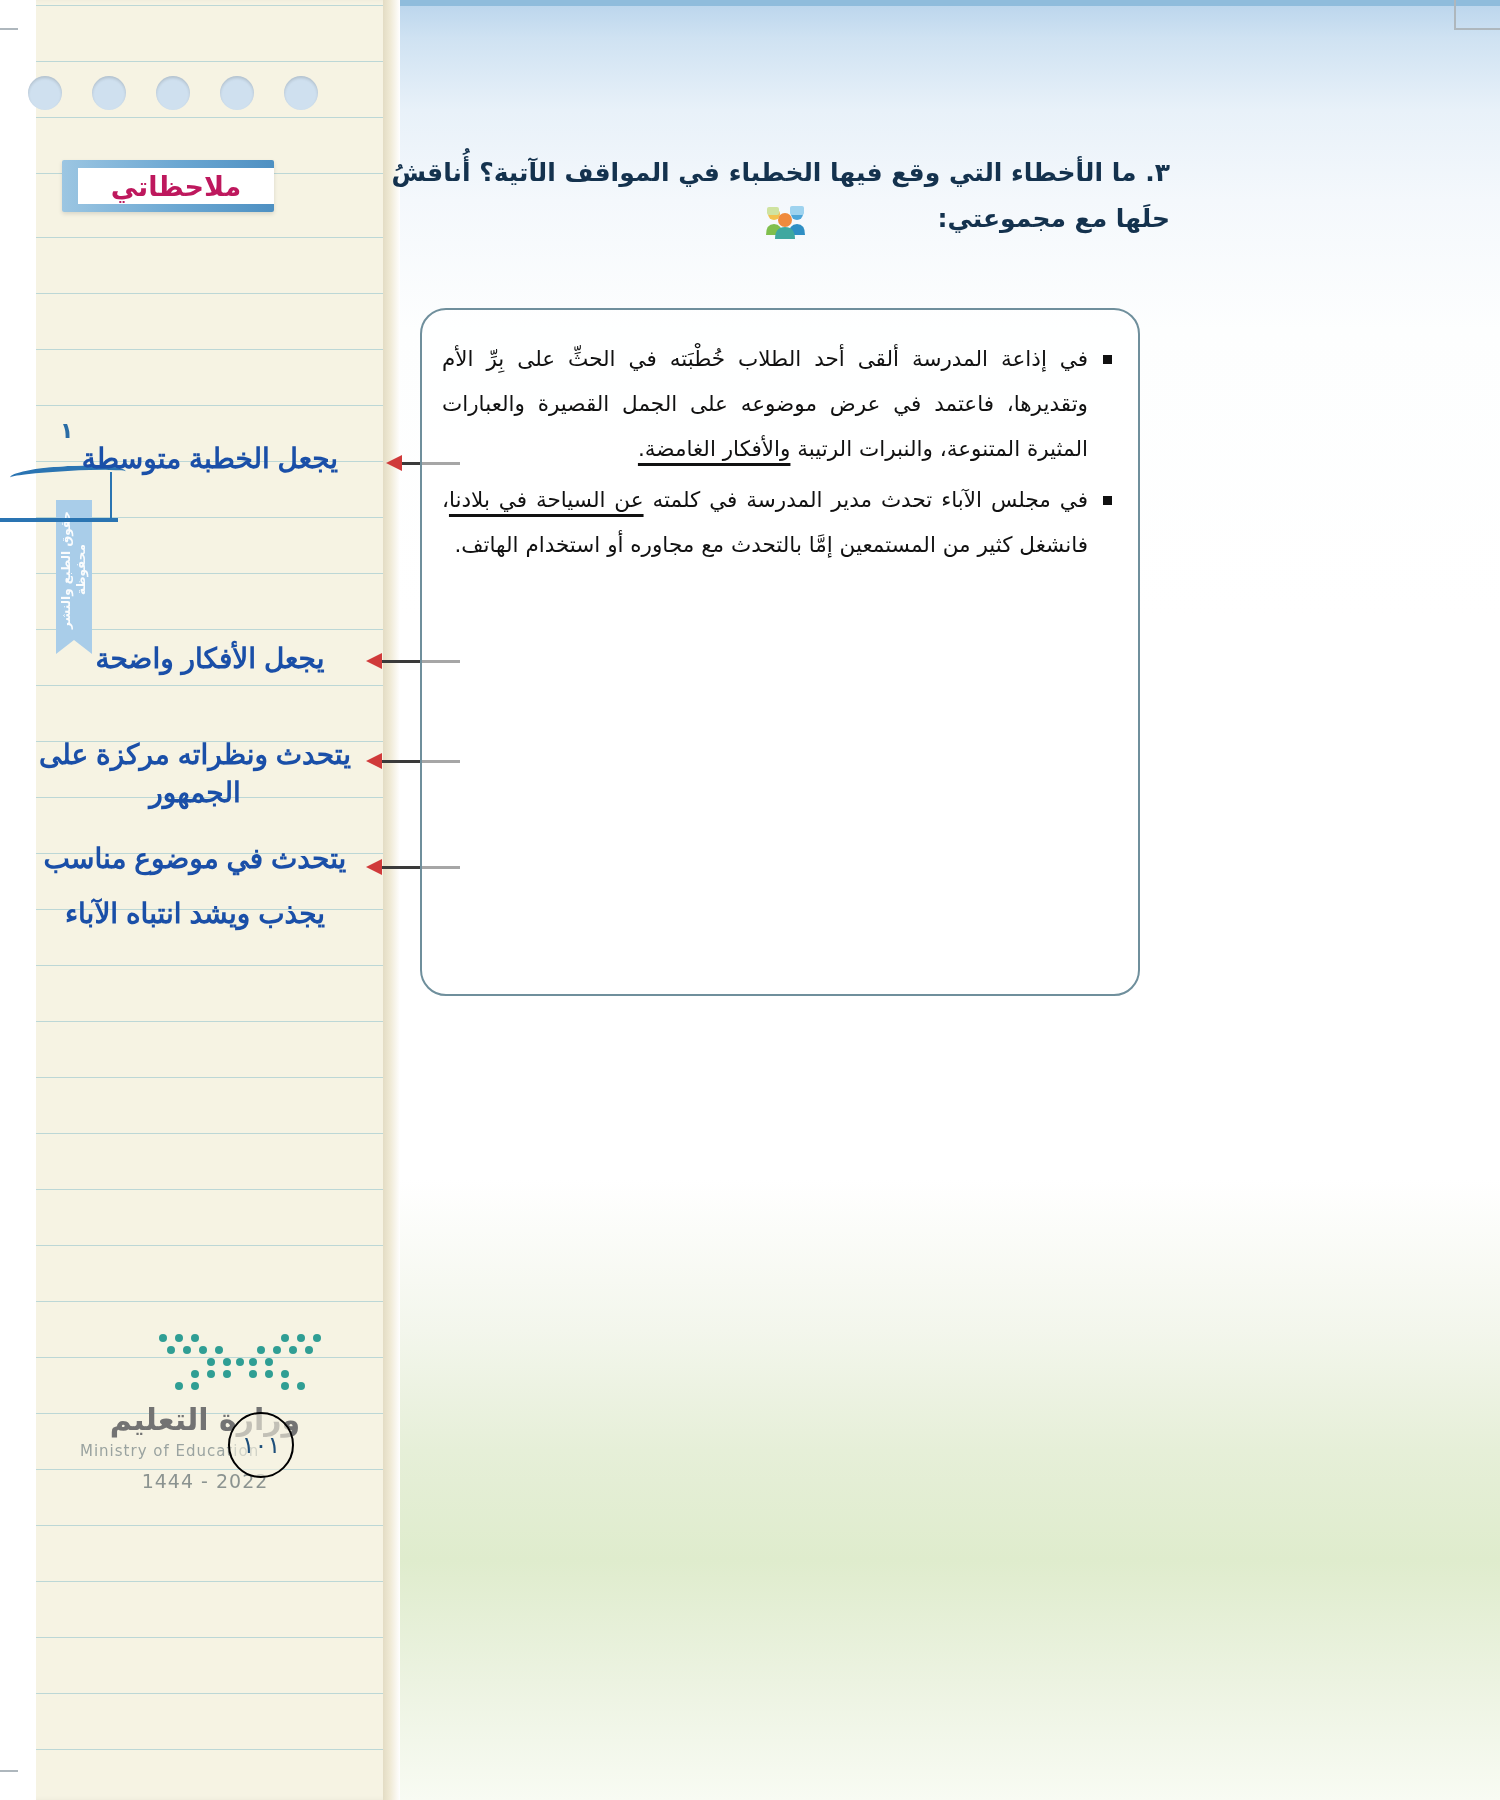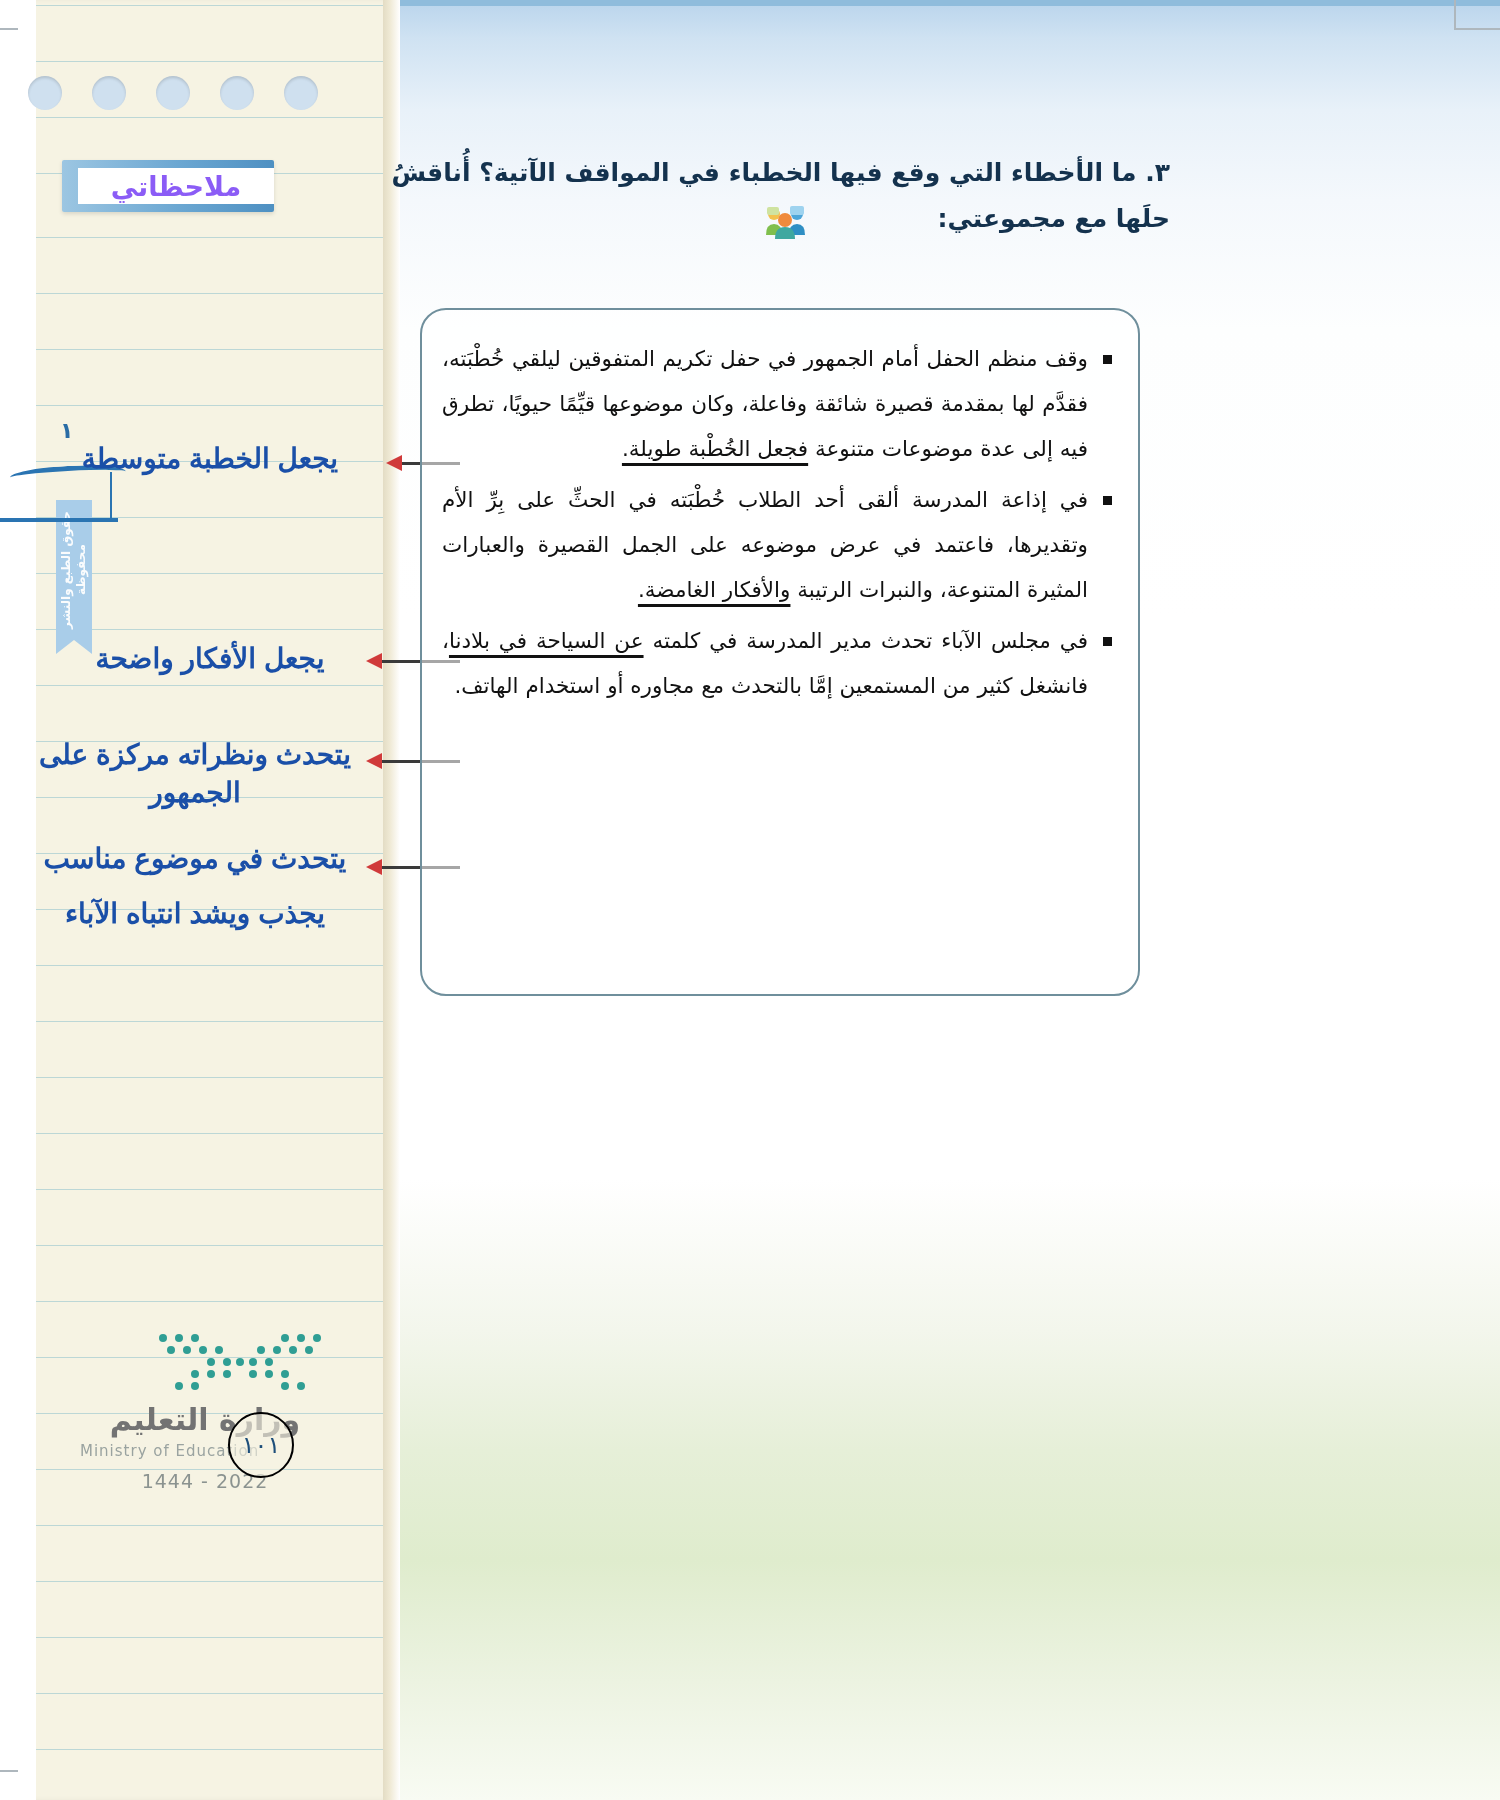--- a/index.html
+++ b/index.html
@@ -131,21 +131,21 @@
     width: 196px;
     height: 36px;
     background: #ffffff;
     display: flex;
     align-items: center;
     justify-content: center;
   }
   .notes-tab-label {
     font-size: 27px;
     font-weight: bold;
-    color: #8b5cf6;
+    color: #be185d;
     letter-spacing: 1px;
   }
 
   
   .ribbon {
     position: absolute;
     left: 56px;
     top: 500px;
     width: 36px;
     height: 140px;
@@ -418,23 +418,20 @@
     <circle cx="21" cy="15" r="7" fill="#f08a3c"></circle>
     <path d="M11 34 q0-12 10-12 q10 0 10 12z" fill="#3fa8a0"></path>
     <rect x="26" y="1" width="14" height="9" rx="2" fill="#9ed3ef"></rect>
     <rect x="3" y="2" width="12" height="8" rx="2" fill="#cfe3a0"></rect>
   </svg>
 
   <div class="content-box"></div>
 
   <div class="bullets">
 
-    <div class="bullet-item">
-      <span>وقف منظم الحفل أمام الجمهور في حفل تكريم المتفوقين ليلقي خُطْبَته، فقدَّم لها بمقدمة قصيرة شائقة وفاعلة، وكان موضوعها قيِّمًا حيويًا، تطرق فيه إلى عدة موضوعات متنوعة </span><span class="u">فجعل الخُطْبة طويلة.</span><span></span>
-    </div>
 
     <div class="bullet-item">
       <span>في إذاعة المدرسة ألقى أحد الطلاب خُطْبَته في الحثِّ على بِرِّ الأم وتقديرها، فاعتمد في عرض موضوعه على الجمل القصيرة والعبارات المثيرة المتنوعة، والنبرات الرتيبة </span><span class="u">والأفكار الغامضة.</span><span></span>
     </div>
 
 
     <div class="bullet-item">
       <span>في مجلس الآباء تحدث مدير المدرسة في كلمته </span><span class="u">عن السياحة في بلادنا</span><span>، فانشغل كثير من المستمعين إمَّا بالتحدث مع مجاوره أو استخدام الهاتف.</span>
     </div>
 

